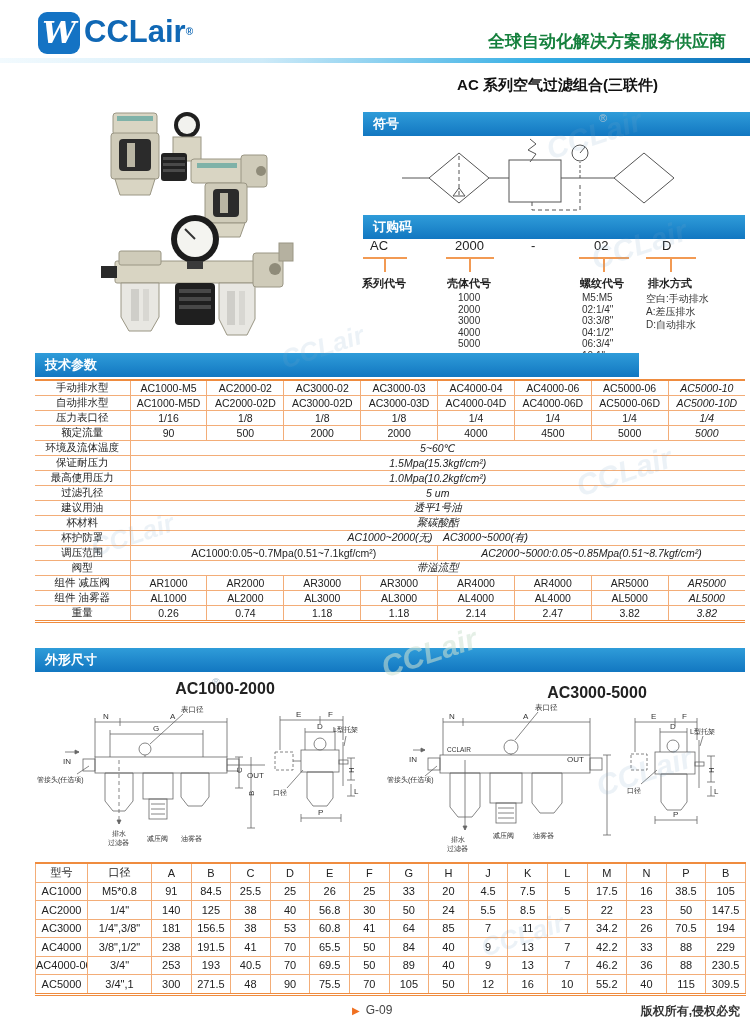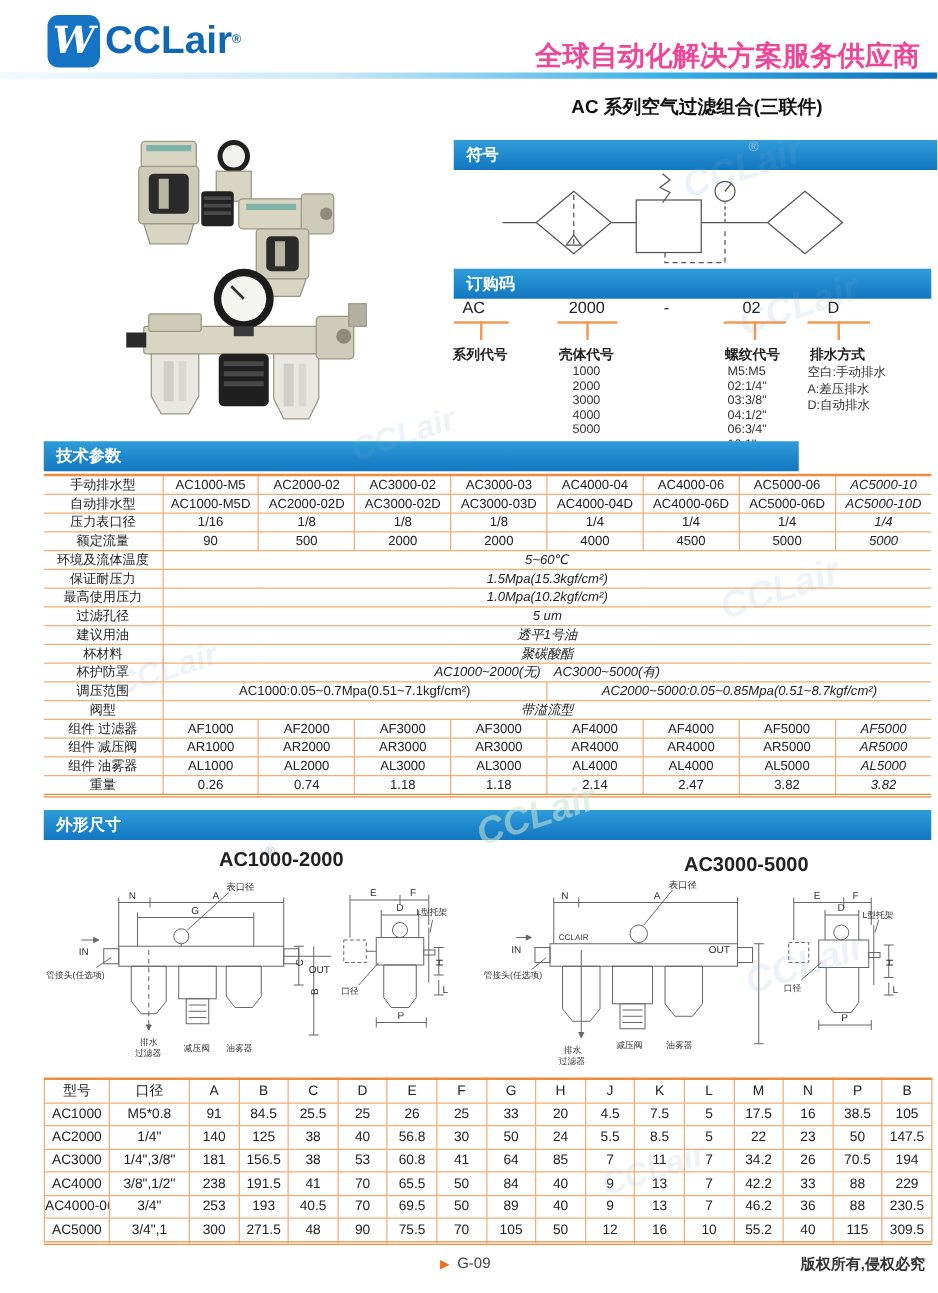--- a/index.html
+++ b/index.html
@@ -5,21 +5,21 @@
   html,body{margin:0;padding:0;background:#fff;font-family:"Liberation Sans","DejaVu Sans",sans-serif;}
   #page{position:relative;width:750px;height:1034px;background:#fff;overflow:hidden;}
 
   
   .logo{position:absolute;left:38px;top:12px;display:flex;align-items:flex-start;}
   .logo-icon{width:42px;height:42px;background:#1473c4;border-radius:9px;color:#fff;
     font-weight:bold;font-style:italic;font-size:30px;text-align:center;line-height:42px;
     font-family:"DejaVu Serif",serif;}
   .logo-text{color:#1068b5;font-weight:bold;font-size:31px;line-height:40px;margin-left:4px;letter-spacing:0px;}
   .logo-reg{color:#1068b5;font-size:10px;vertical-align:top;}
-  .tagline{position:absolute;right:14px;top:30px;color:#ec4899;font-weight:bold;font-size:22px;}
+  .tagline{position:absolute;right:24px;top:30px;color:#15803d;font-weight:bold;font-size:17px;}
   .hr-grad{position:absolute;left:0;top:58px;width:750px;height:5px;
     background:linear-gradient(to right,#f2fafe 0%,#cdeaf8 35%,#35aee4 72%,#0d6fb8 100%);}
 
   .page-title{position:absolute;left:370px;top:76px;width:375px;text-align:center;
     font-size:15px;font-weight:bold;color:#111;}
 
   
   .bar{position:absolute;height:24px;background:linear-gradient(180deg,#2f9cd9,#1277c1);
     color:#fff;font-weight:bold;font-size:13px;line-height:24px;padding-left:10px;box-sizing:border-box;}
   .bar .reg{position:absolute;right:150px;top:-6px;color:#bfc9d1;font-weight:normal;font-size:11px;opacity:.8;}
@@ -267,31 +267,20 @@
           <td colspan="8">AC1000~2000(无)　AC3000~5000(有)</td>
         </tr>
         <tr>
           <td class="lbl">调压范围</td>
           <td colspan="4">AC1000:0.05~0.7Mpa(0.51~7.1kgf/cm²)</td>
           <td colspan="4">AC2000~5000:0.05~0.85Mpa(0.51~8.7kgf/cm²)</td>
         </tr>
         <tr>
           <td class="lbl">阀型</td>
           <td colspan="8">带溢流型</td>
-        </tr>
-        <tr>
-          <td class="lbl">组件 过滤器</td>
-          <td>AF1000</td>
-          <td>AF2000</td>
-          <td>AF3000</td>
-          <td>AF3000</td>
-          <td>AF4000</td>
-          <td>AF4000</td>
-          <td>AF5000</td>
-          <td>AF5000</td>
         </tr>
         <tr>
           <td class="lbl">组件 减压阀</td>
           <td>AR1000</td>
           <td>AR2000</td>
           <td>AR3000</td>
           <td>AR3000</td>
           <td>AR4000</td>
           <td>AR4000</td>
           <td>AR5000</td>

